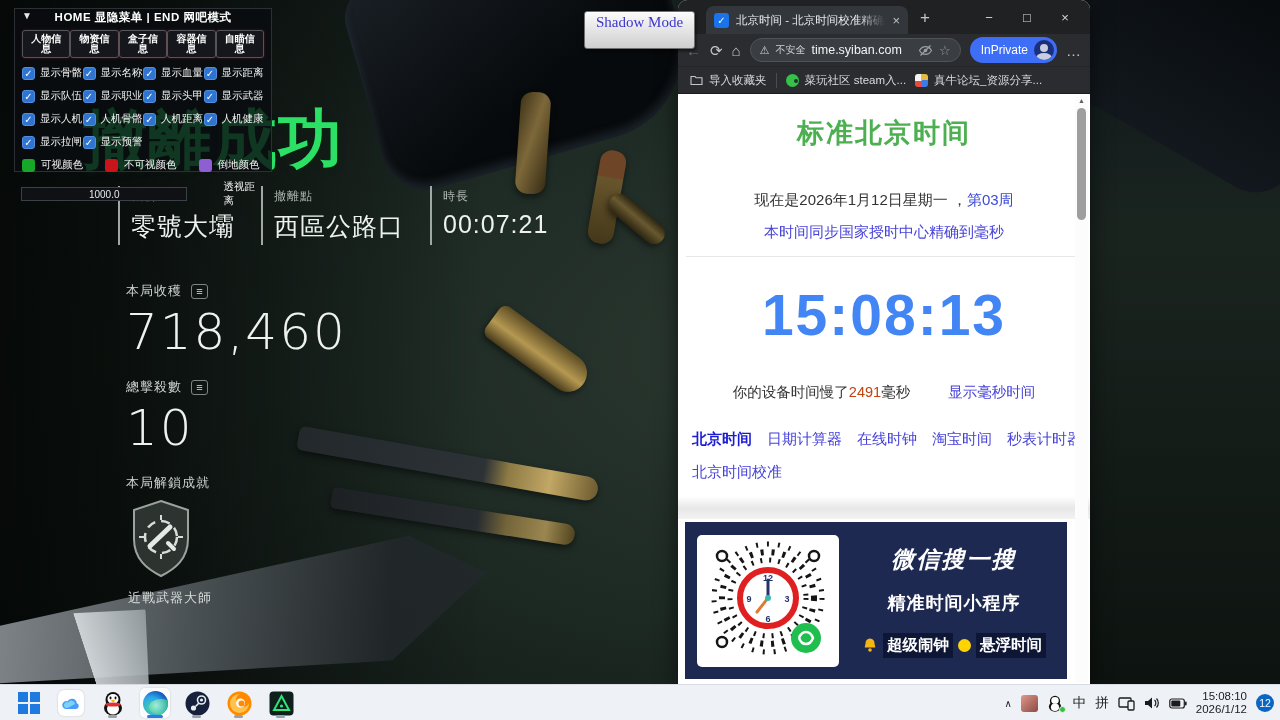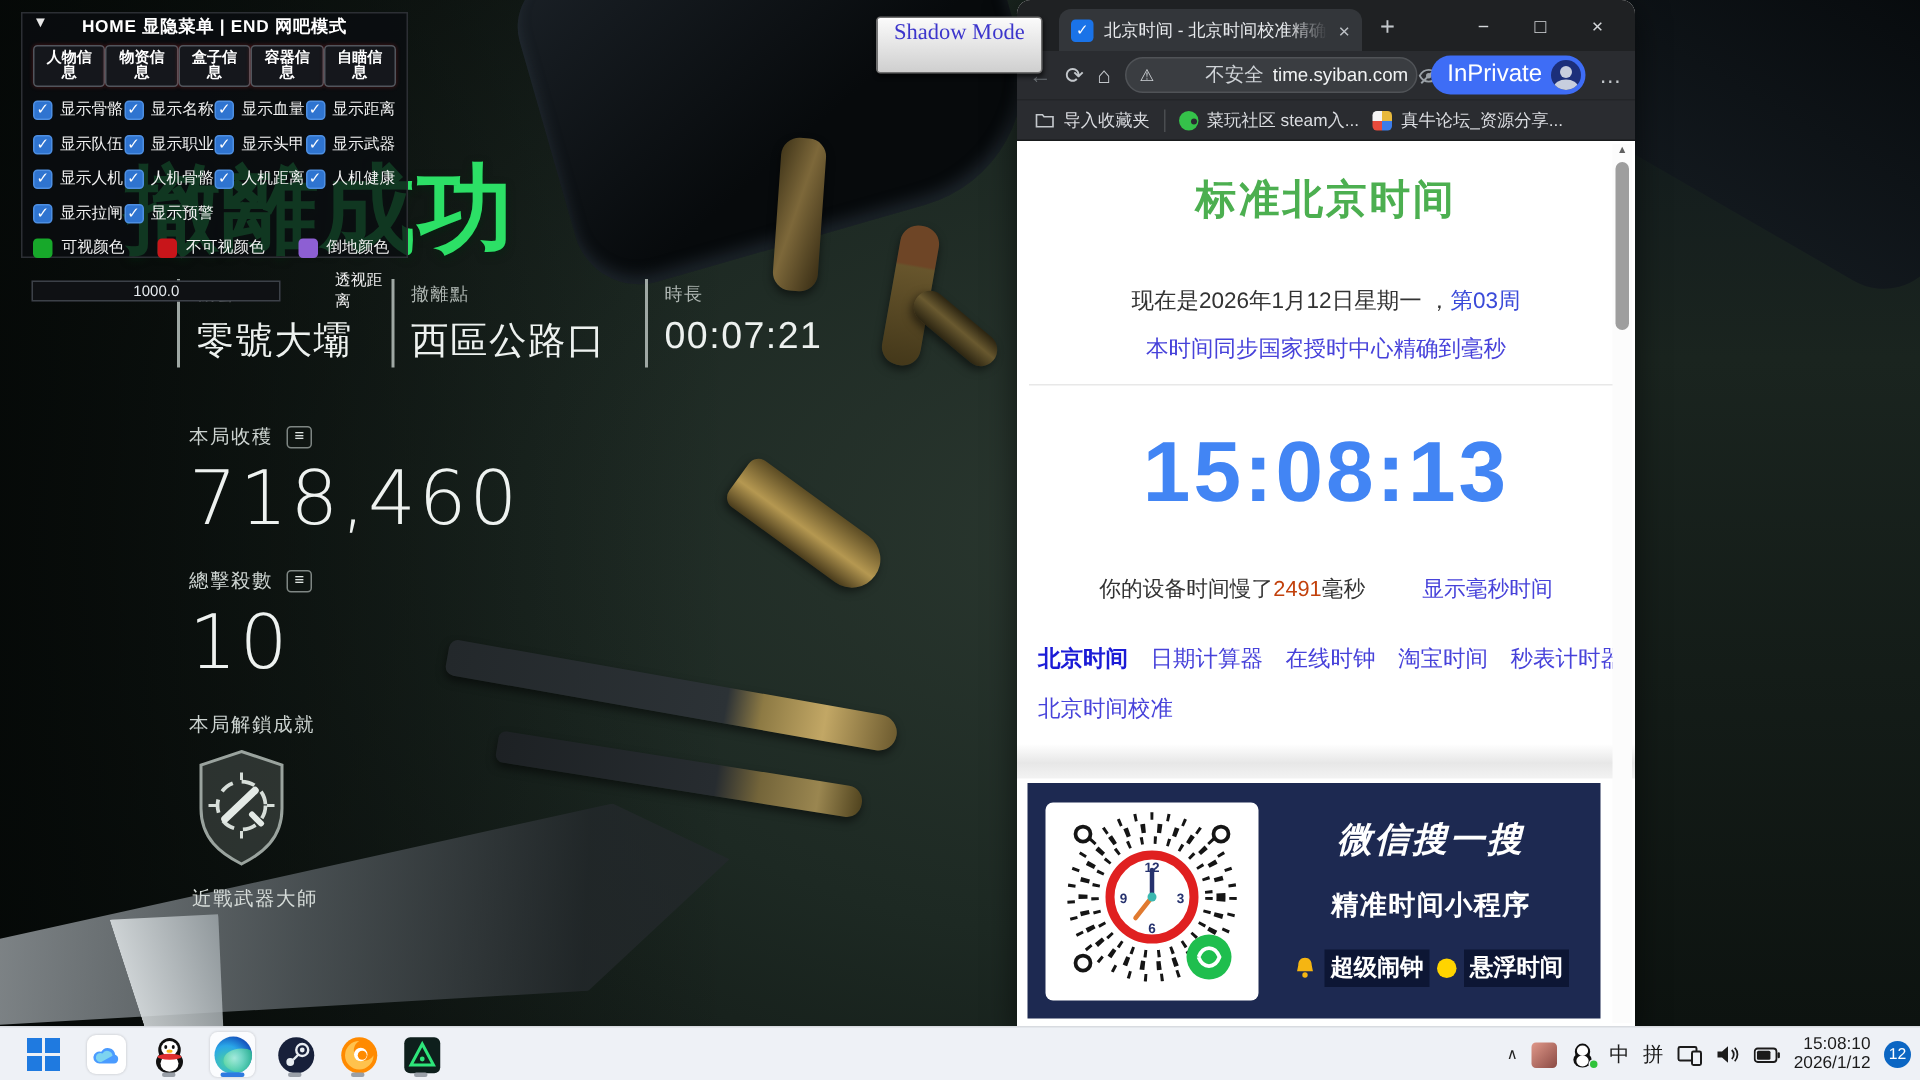--- a/index.html
+++ b/index.html
@@ -103,26 +103,26 @@
   .tab-close { color:#bdc1c6; font-size:13px; line-height:1; }
   .newtab { position:absolute; left:242px; top:8px; color:#c3c7cb; font-size:17px; font-weight:300; }
   .wincontrols { position:absolute; right:6px; top:0; height:34px; display:flex; align-items:center; }
   .winbtn { width:38px; text-align:center; color:#d5d8db; font-size:13px; }
   .toolbar { height:32px; background:#2a2c30; display:flex; align-items:center; padding:0 8px; gap:9px; }
   .navicon { color:#c3c7cb; font-size:15px; line-height:1; }
   .navicon.dim { color:#6d7277; }
   .addrbar { flex:1; height:24px; background:#3a3d41; border:1px solid #505357; border-radius:13px;
     display:flex; align-items:center; padding:0 9px; gap:6px; min-width:0; }
   .warn { color:#cfd3d7; font-size:11px; }
-  .notsecure { color:#cfd3d7; font-size:13px; flex:none;margin-left:28px; }
+  .notsecure { color:#cfd3d7; font-size:10px; flex:none; }
   .url { color:#f1f3f4; font-size:12.5px; flex:1; }
   .addr-ico { flex:none; color:#9aa0a6; font-size:13px; line-height:1; }
   .inprivate { height:26px; background:#3e6df6; border-radius:14px; display:flex; align-items:center;
     gap:6px; padding:0 3px 0 11px; flex:none; }
-  .inprivate-label { color:#fff; font-size:16px; }
+  .inprivate-label { color:#fff; font-size:12px; }
   .inp-avatar { width:20px; height:20px; border-radius:50%; background:#1c2f7a; position:relative; overflow:hidden; }
   .inp-avatar::before { content:""; position:absolute; left:6px; top:4px; width:8px; height:8px; border-radius:50%; background:#c7cede; }
   .inp-avatar::after { content:""; position:absolute; left:2px; top:13px; width:16px; height:10px; border-radius:50%; background:#c7cede; }
   .more { color:#c3c7cb; font-size:15px; letter-spacing:1px; }
   .bookmarks { height:28px; background:#2a2c30; border-top:1px solid #232528; border-bottom:1px solid #191b1d;
     display:flex; align-items:center; padding:0 12px; gap:9px; }
   .bm { display:flex; align-items:center; gap:6px; color:#dadce0; font-size:11.5px; white-space:nowrap; }
   .bm-sep { width:1px; height:15px; background:#4a4d50; }
   .bm-ico-folder { color:#c3c7cb; font-size:12px; }
   .bm-ico-green { width:13px; height:13px; border-radius:50%; background:#35c24a; position:relative; }

